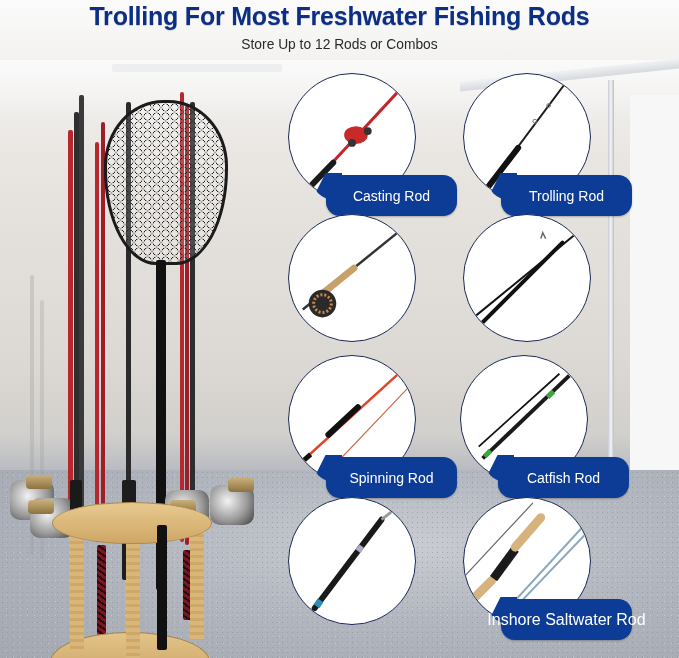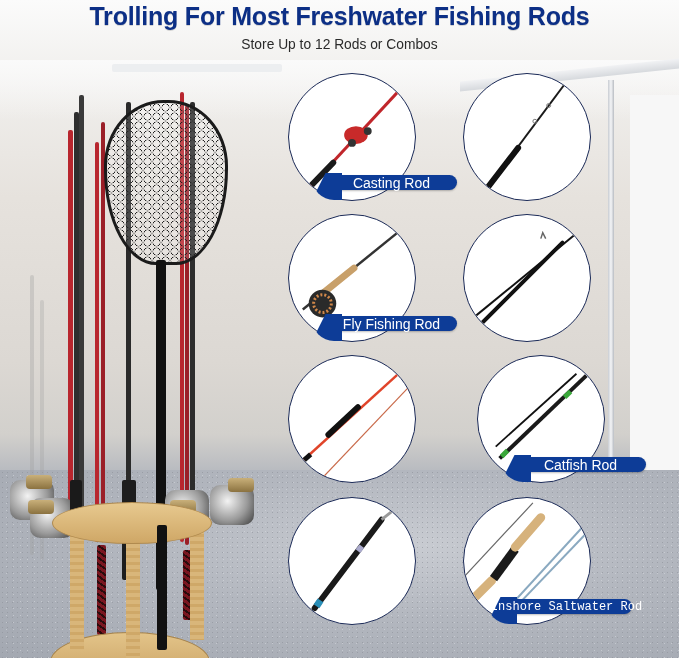--- a/index.html
+++ b/index.html
@@ -30,23 +30,23 @@
   .rack-base{position:absolute;left:50px;top:572px;width:160px;height:60px;border-radius:50%;background:linear-gradient(180deg,#e3c489,#c49a5c);border:1px solid #a8844a;}
   .rack-post{position:absolute;width:14px;background:repeating-linear-gradient(180deg,#d9b67a 0 4px,#cfa868 4px 7px);}
   .reel{position:absolute;width:44px;height:40px;border-radius:10px;background:radial-gradient(circle at 40% 40%,#f3f3f3,#9a9a9a 55%,#3b3b3b);}
   .reel-spool{position:absolute;width:26px;height:14px;border-radius:4px;background:linear-gradient(180deg,#c9b07a,#8b7240);}
   .grip-red{position:absolute;width:9px;background:repeating-linear-gradient(35deg,#7a1620 0 3px,#2a0b0d 3px 5px);border-radius:2px;}
 
   
   .card{position:absolute;width:132px;height:135px;}
   .circle{position:absolute;left:0;top:0;width:128px;height:128px;border-radius:50%;background:#fff;border:1.5px solid #1b2a57;overflow:hidden;}
   .circle svg{width:100%;height:100%;display:block}
-  .pill{position:absolute;left:38px;top:102px;width:131px;height:15px;border-radius:14px;background:#0d3c97;color:#fff;
+  .pill{position:absolute;left:38px;top:102px;width:131px;height:41px;border-radius:14px;background:#0d3c97;color:#fff;
     font-size:14px;display:flex;align-items:center;justify-content:center;white-space:nowrap;box-shadow:0 1px 2px rgba(0,0,0,.25);}
-  .pill.small{font-size:12px;font-family:Liberation Mono, monospace;}
+  .pill.small{font-size:16px;}
   .pill::before{content:"";position:absolute;left:-14px;top:-2px;width:30px;height:27px;background:#0d3c97;border-radius:0 0 0 22px;
     clip-path:polygon(45% 0,100% 0,100% 100%,0 100%);}
   .pill span{position:relative}
 </style>
 </head>
 <body>
 
 <div class="wall-ceiling"></div>
 <div class="ceiling-light"></div>
 <div class="door-track-top"></div>
@@ -114,34 +114,34 @@
 
 <div class="card" style="left:463px;top:73px">
   <div class="circle">
     <svg viewBox="0 0 128 128">
         <line x1="22" y1="118" x2="110" y2="0" stroke="#1a1a1a" stroke-width="2"></line>
         <line x1="22" y1="118" x2="55" y2="75" stroke="#111" stroke-width="6" stroke-linecap="round"></line>
         <circle cx="72" cy="48" r="2" fill="none" stroke="#777"></circle>
         <circle cx="86" cy="32" r="2" fill="none" stroke="#777"></circle>
       </svg>
   </div>
+  <div class="pill">
+      <span>Trolling Rod</span>
+    </div>
 </div>
 
 <div class="card" style="left:288px;top:214px">
   <div class="circle">
     <svg viewBox="0 0 128 128">
         <line x1="14" y1="96" x2="120" y2="10" stroke="#333" stroke-width="2.5"></line>
         <line x1="30" y1="83" x2="66" y2="54" stroke="#c8a06a" stroke-width="7" stroke-linecap="round"></line>
         <circle cx="34" cy="90" r="14" fill="#2a2a2a"></circle>
         <circle cx="34" cy="90" r="9" fill="none" stroke="#d0874a" stroke-width="3" stroke-dasharray="2 2"></circle>
       </svg>
   </div>
-  <div class="pill">
-      <span>Fly Fishing Rod</span>
-    </div>
 </div>
 
 <div class="card" style="left:463px;top:214px">
   <div class="circle">
     <svg viewBox="0 0 128 128">
         <line x1="10" y1="104" x2="115" y2="18" stroke="#111" stroke-width="2"></line>
         <line x1="16" y1="112" x2="100" y2="28" stroke="#111" stroke-width="4" stroke-linecap="round"></line>
         <path d="M78 24 l2 -6 l3 6" fill="none" stroke="#666" stroke-width="1.5"></path>
       </svg>
   </div>
@@ -149,23 +149,26 @@
 
 <div class="card" style="left:288px;top:355px">
   <div class="circle">
     <svg viewBox="0 0 128 128">
         <line x1="10" y1="110" x2="120" y2="10" stroke="#e0442a" stroke-width="2.5"></line>
         <line x1="30" y1="128" x2="125" y2="28" stroke="#c96a4a" stroke-width="1.2"></line>
         <line x1="40" y1="80" x2="70" y2="52" stroke="#111" stroke-width="6" stroke-linecap="round"></line>
         <line x1="15" y1="106" x2="22" y2="100" stroke="#111" stroke-width="5"></line>
       </svg>
   </div>
-</div>
-
-<div class="card" style="left:477px;top:355px">
+  <div class="pill">
+      <span>Spinning Rod</span>
+    </div>
+</div>
+
+<div class="card" style="left:460px;top:355px">
   <div class="circle">
     <svg viewBox="0 0 128 128">
         <line x1="18" y1="92" x2="100" y2="18" stroke="#111" stroke-width="1.8"></line>
         <line x1="22" y1="104" x2="110" y2="20" stroke="#1a1a1a" stroke-width="4"></line>
         <line x1="24" y1="102" x2="30" y2="96" stroke="#3aa83a" stroke-width="5"></line>
         <line x1="88" y1="42" x2="94" y2="36" stroke="#3aa83a" stroke-width="5"></line>
       </svg>
   </div>
   <div class="pill">
       <span>Catfish Rod</span>

